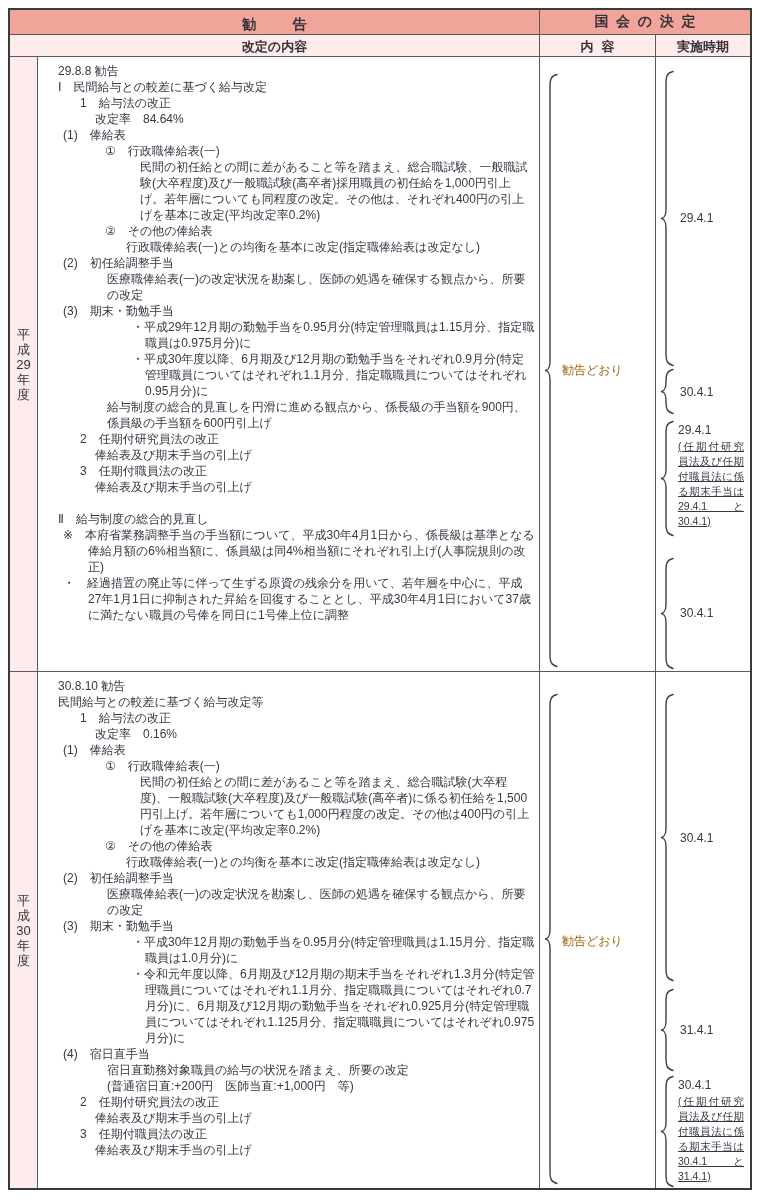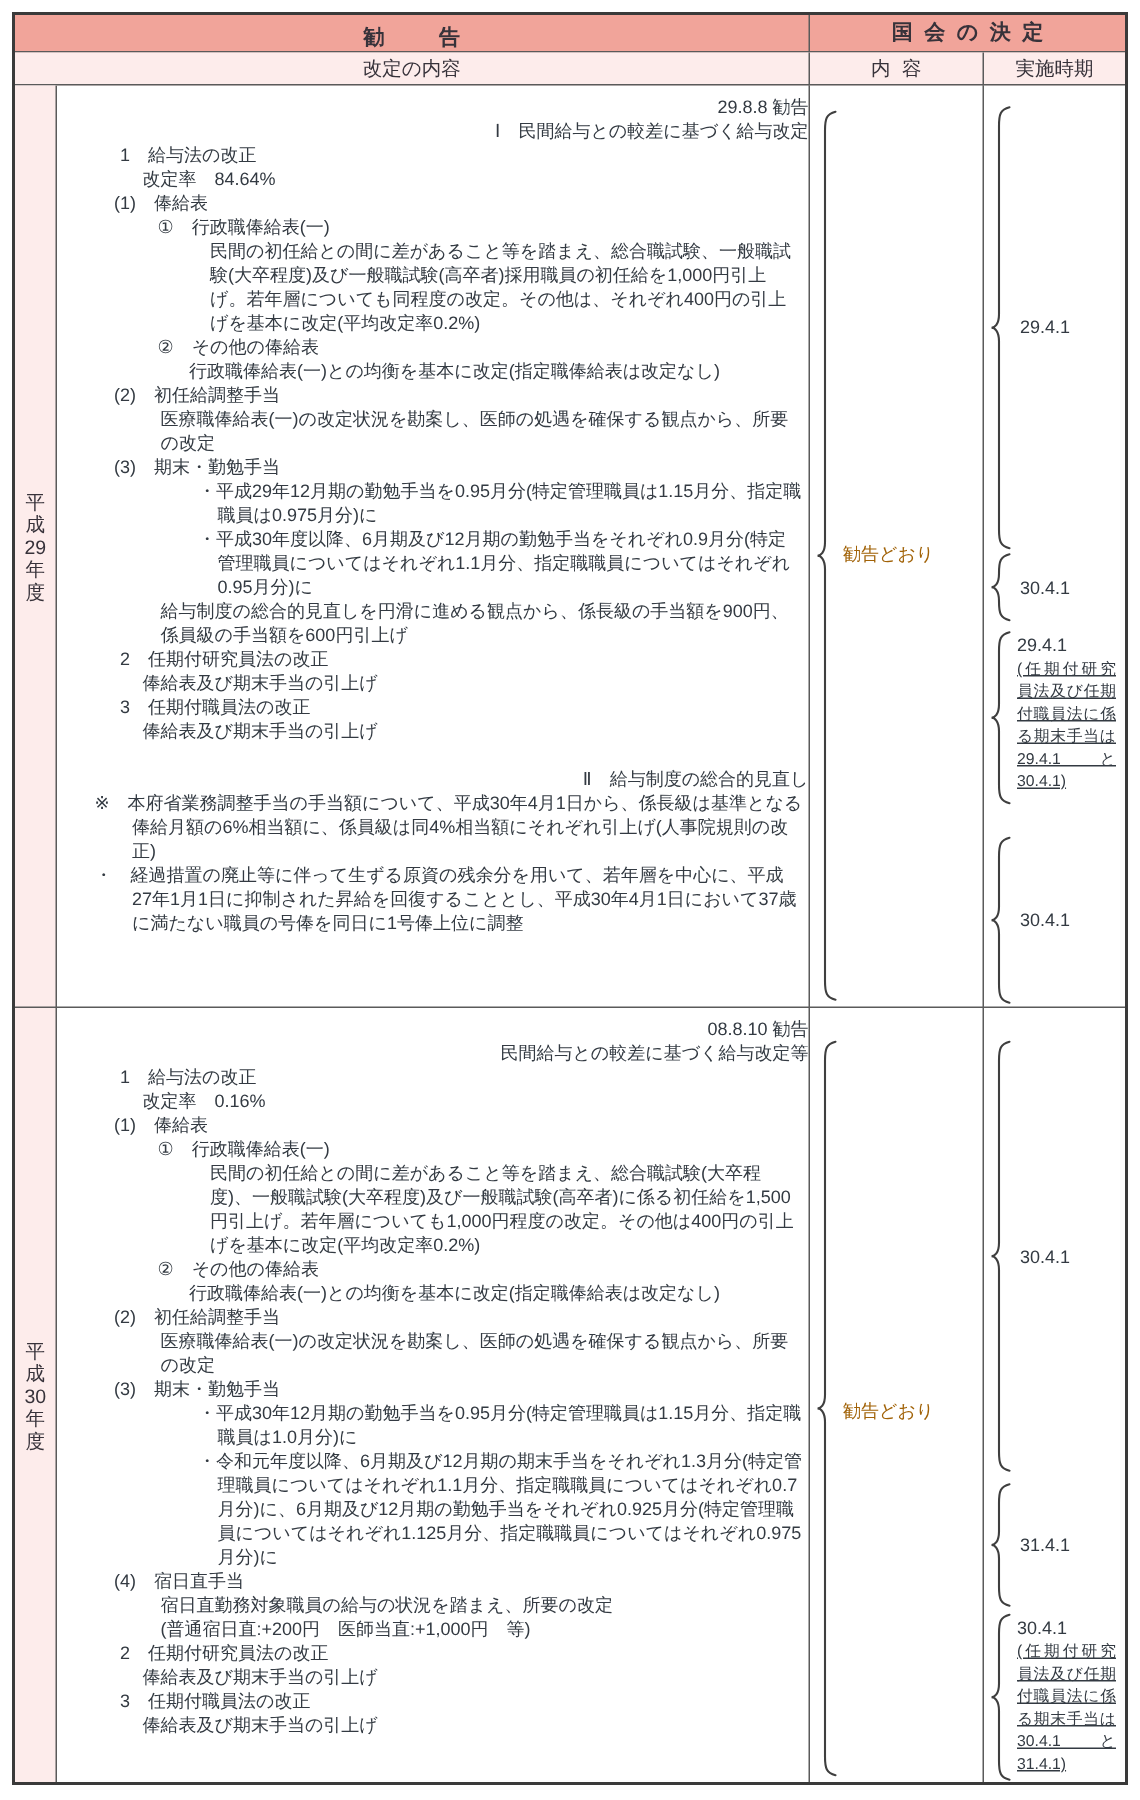--- a/index.html
+++ b/index.html
@@ -14,37 +14,37 @@
     border:2px solid #3a3a3a;box-sizing:border-box;background:#fff;
   }
   .cell{position:absolute;box-sizing:border-box;overflow:hidden;}
   .br{border-right:1px solid #5a5a5a;}
   .bb{border-bottom:1px solid #5a5a5a;}
   .hdr1{
     background:#f1a49a;display:flex;align-items:center;justify-content:center;
     font-size:14px;font-weight:bold;color:#37323a;
   }
   .hdr2{
-    background:#fdeceb;display:flex;align-items:center;justify-content:center;
-    font-size:13px;font-weight:normal;color:#37323a;
+    background:#fdeceb;display:flex;align-items:flex-end;justify-content:center;
+    font-size:13px;font-weight:bold;color:#37323a;
   }
   .sp-wide{letter-spacing:2.6em;padding-left:2.6em;}
   .sp-med{letter-spacing:0.55em;padding-left:0.55em;}
   .sp-sm{letter-spacing:0.6em;padding-left:0.6em;}
   .yearcell{background:#fdeceb;}
   .vert{
     display:flex;flex-direction:column;align-items:center;justify-content:center;
     height:100%;width:100%;font-size:13px;line-height:15px;color:#37323a;font-weight:500;
   }
   .content-cell{padding-top:6px;}
   .ln{line-height:16px;font-size:12px;}
-  .a0{padding-left:20px;text-align:right;}
+  .a0{padding-left:20px;}
   .num{padding-left:42px;}
   .numtext{padding-left:57px;}
-  .paren{padding-left:38px;}
+  .paren{padding-left:25px;}
   .circ{padding-left:67px;}
   .circbody{padding-left:88px;}
   .p107{padding-left:69px;padding-right:4px;}
   .p140{padding-left:102px;padding-right:4px;}
   .bullet{padding-left:107px;text-indent:-13px;padding-right:4px;}
   .star1{padding-left:69px;text-indent:-25px;padding-right:4px;}
   .star2{padding-left:50px;text-indent:-25px;padding-right:4px;}
   .blank{height:16px;}
   svg.brace{position:absolute;left:4px;overflow:visible;}
   .dlabel{
@@ -159,21 +159,21 @@
           <span>平</span>
           <span>成</span>
           <span>30</span>
           <span>年</span>
           <span>度</span>
         </div>
     </div>
 
     <div class="cell content-cell br" style="left:28px;top:662px;width:502px;height:516px;">
       <div>
-          <div class="ln a0">08.8.10 勧告</div>
+          <div class="ln a0">30.8.10 勧告</div>
           <div class="ln a0">民間給与との較差に基づく給与改定等</div>
           <div class="ln num">1　給与法の改正</div>
           <div class="ln numtext">改定率　0.16%</div>
           <div class="ln paren">(1)　俸給表</div>
           <div class="ln circ">①　行政職俸給表(一)</div>
           <div class="ln p140">民間の初任給との間に差があること等を踏まえ、総合職試験(大卒程度)、一般職試験(大卒程度)及び一般職試験(高卒者)に係る初任給を1,500円引上げ。若年層についても1,000円程度の改定。その他は400円の引上げを基本に改定(平均改定率0.2%)</div>
           <div class="ln circ">②　その他の俸給表</div>
           <div class="ln circbody">行政職俸給表(一)との均衡を基本に改定(指定職俸給表は改定なし)</div>
           <div class="ln paren">(2)　初任給調整手当</div>
           <div class="ln p107">医療職俸給表(一)の改定状況を勘案し、医師の処遇を確保する観点から、所要の改定</div>

